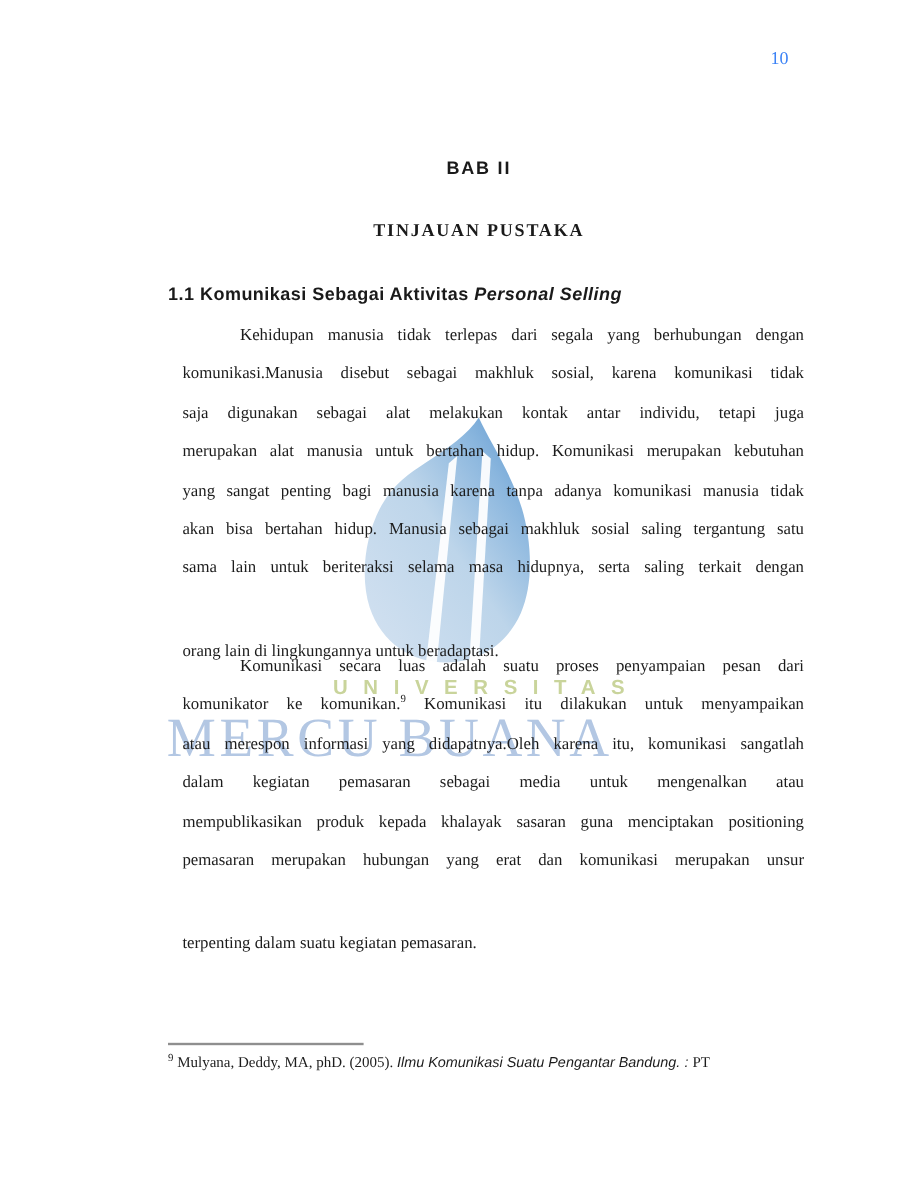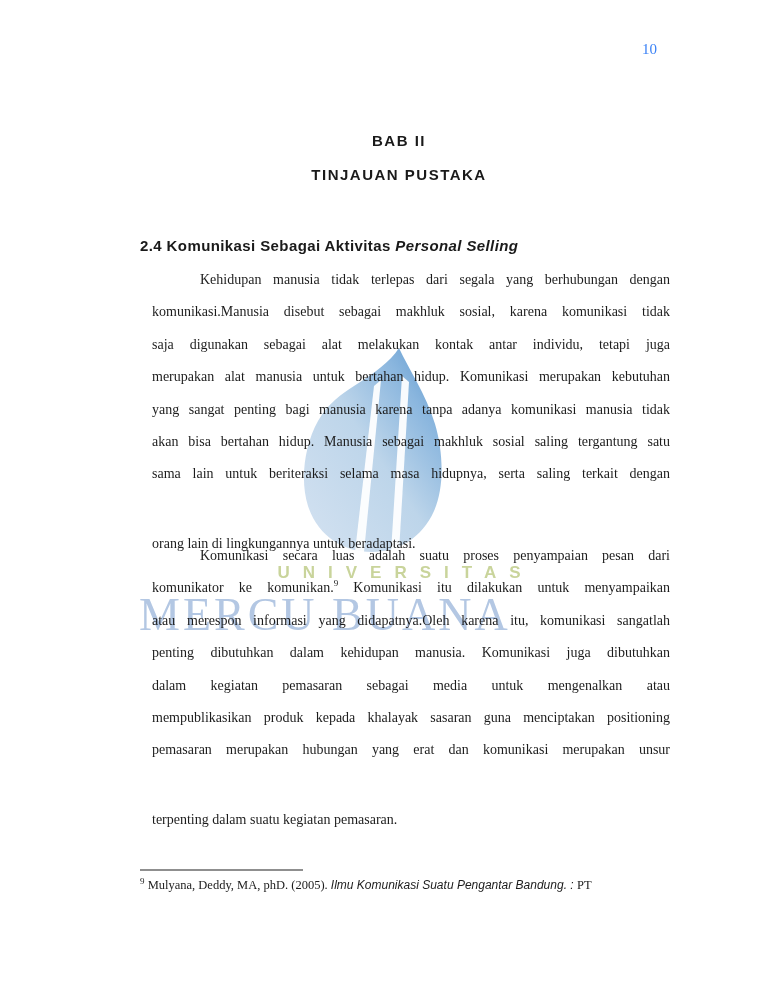--- a/index.html
+++ b/index.html
@@ -26,21 +26,21 @@
   
   .pagenum {
     position:absolute; left:642px; top:41px; font-size:15px; color:#3b82f6;
   }
   .chapter, .doctitle {
     position:absolute; left:140px; width:518px; text-align:center;
     font-family:"Liberation Sans", sans-serif; font-size:15px; font-weight:600;
     letter-spacing:1.5px; color:#1a1a1a;
   }
   .chapter { top:132px; }
-  .doctitle { top:166px; }
+  .doctitle { top:185px;font-family:Liberation Serif, serif; }
   .section-heading {
     position:absolute; left:140px; top:237px; width:518px;
     font-family:"Liberation Sans", sans-serif; font-size:15px; font-weight:600;
     letter-spacing:0.4px; color:#1a1a1a;
   }
   .section-heading .it { font-style:italic; }
 
   .para {
     position:absolute; left:152px; width:518px;
     font-size:14px; line-height:32.4px; color:#1c1c1c;
@@ -91,41 +91,40 @@
   </svg>
   <div class="wm-univ">UNIVERSITAS</div>
   <div class="wm-mb">MERCU BUANA</div>
 
   <div class="pagenum">10</div>
 
   <div class="chapter">BAB II</div>
   <div class="doctitle">TINJAUAN PUSTAKA</div>
 
   <div class="section-heading">
-    <span>2.4 Komunikasi Sebagai Aktivitas </span><span class="it">Personal Selling</span>
+    <span>1.1 Komunikasi Sebagai Aktivitas </span><span class="it">Personal Selling</span>
   </div>
 
   <div class="para para1">
     <div class="jl ind">Kehidupan manusia tidak terlepas dari segala yang berhubungan dengan</div>
     <div class="jl">komunikasi.Manusia disebut sebagai makhluk sosial, karena komunikasi tidak</div>
     <div class="jl">saja digunakan sebagai alat melakukan kontak antar individu, tetapi juga</div>
     <div class="jl">merupakan alat manusia untuk bertahan hidup. Komunikasi merupakan kebutuhan</div>
     <div class="jl">yang sangat penting bagi manusia karena tanpa adanya komunikasi manusia tidak</div>
     <div class="jl">akan bisa bertahan hidup. Manusia sebagai makhluk sosial saling tergantung satu</div>
     <div class="jl">sama lain untuk beriteraksi selama masa hidupnya, serta saling terkait dengan</div>
     <div class="ll">orang lain di lingkungannya untuk beradaptasi.</div>
   </div>
 
   <div class="para para2">
     <div class="jl ind">Komunikasi secara luas adalah suatu proses penyampaian pesan dari</div>
     <div class="jl">
       <span>komunikator ke komunikan.</span><sup class="fn">9</sup><span> Komunikasi itu dilakukan untuk menyampaikan</span>
     </div>
     <div class="jl">atau merespon informasi yang didapatnya.Oleh karena itu, komunikasi sangatlah</div>
-    <div class="jl">penting dibutuhkan dalam kehidupan manusia. Komunikasi juga dibutuhkan</div>
     <div class="jl">dalam kegiatan pemasaran sebagai media untuk mengenalkan atau</div>
     <div class="jl">mempublikasikan produk kepada khalayak sasaran guna menciptakan positioning</div>
     <div class="jl">pemasaran merupakan hubungan yang erat dan komunikasi merupakan unsur</div>
     <div class="ll">terpenting dalam suatu kegiatan pemasaran.</div>
   </div>
 
   <div class="footnote-rule"></div>
   <div class="footnote">
     <sup class="fn">9</sup><span> Mulyana, Deddy, MA, phD. (2005). </span><span class="it">Ilmu Komunikasi Suatu Pengantar Bandung. : </span><span>PT</span>
   </div>

